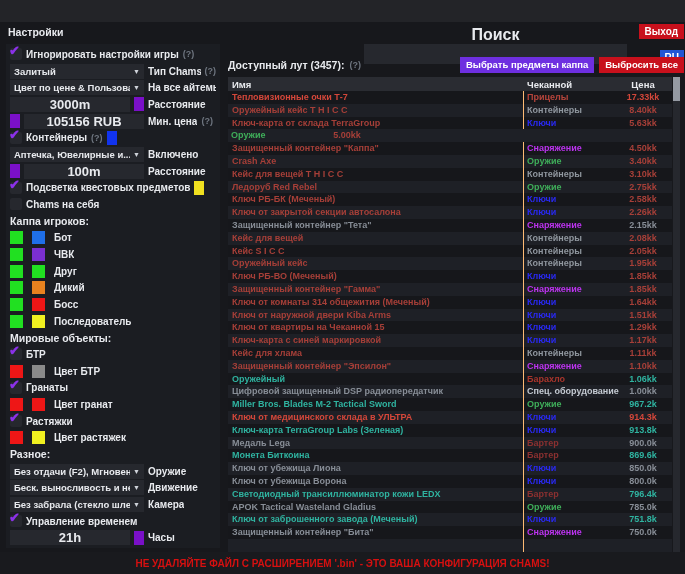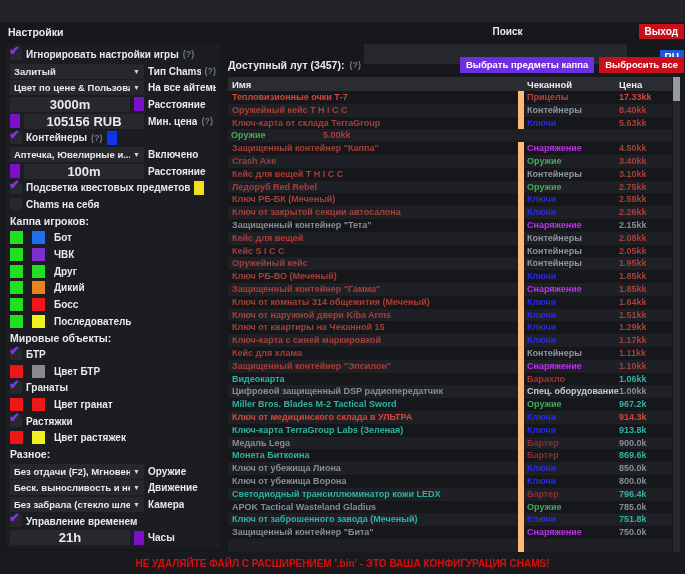--- a/index.html
+++ b/index.html
@@ -1,20 +1,20 @@
 <!DOCTYPE html>
 <html><head>
 <meta charset="utf-8">
 <style>
   html,body{margin:0;padding:0;background:#131418;}
   .screen{position:relative;width:685px;height:574px;background:#17181c;overflow:hidden;
           font-family:"Liberation Sans",sans-serif;font-weight:bold;color:#e8eaee;text-decoration:underline;}
   .top-strip{position:absolute;left:0;top:0;width:685px;height:22px;background:#232428;}
   .settings-title{position:absolute;left:8px;top:26px;font-size:10.5px;}
-  .search-label{position:absolute;left:376px;top:26px;width:263px;text-align:center;font-size:10px;}
+  .search-label{position:absolute;left:364px;top:26px;width:263px;text-align:center;font-size:16px;}
   .search-input{position:absolute;left:364px;top:44px;width:263px;height:20px;background:#26282e;
                 border:0;outline:none;color:#e8eaee;font-family:inherit;font-size:10px;padding:0 6px;box-sizing:border-box;}
   .exit-btn{position:absolute;right:1px;top:24px;background:#c8101c;color:#fff;font-size:10px;
             padding:2px 6px;cursor:pointer;}
   .lang-btn{position:absolute;right:1px;top:50px;background:#2156d4;color:#fff;font-size:10px;
             padding:2px 5px;cursor:pointer;}
   
   .sidebar{position:absolute;left:6px;top:44px;width:214px;height:504px;background:#1b1d22;
            display:flex;flex-direction:column;padding:2px 0;box-sizing:border-box;}
   .srow{height:16.8px;display:flex;align-items:center;padding:0 4px;gap:4px;font-size:10px;white-space:nowrap;overflow:hidden;}
@@ -35,23 +35,23 @@
   .loot-head{position:absolute;left:228px;top:56px;width:456px;height:17px;display:flex;align-items:center;gap:5px;font-size:10.5px;}
   .loot-btns{margin-left:auto;display:flex;gap:5px;padding-left:12px;}
   .btn{height:16px;line-height:16px;padding:0 6px;font-size:9.5px;color:#fff;cursor:pointer;}
   .kappa{background:#6e2fe0;}
   .drop{background:#c8101c;}
   .lt-header{position:absolute;left:228px;top:77px;width:444px;height:14px;background:#2a2c32;
              display:flex;align-items:center;font-size:9.5px;}
   .lt-body{position:absolute;left:228px;top:91px;width:444px;height:461px;overflow:hidden;}
   .lt-row{display:flex;height:12.8px;line-height:12.8px;font-size:9px;background:#16171b;cursor:pointer;}
   .lt-row.alt{background:#1e2026;}
-  .lt-name{flex:1;padding-left:4px;border-right:6px solid #fdba74;white-space:nowrap;overflow:hidden;}
+  .lt-name{flex:1;padding-left:4px;border-right:1px solid #fdba74;white-space:nowrap;overflow:hidden;}
   .lt-cat{width:92px;padding-left:3px;white-space:nowrap;overflow:hidden;}
-  .lt-price{width:48px;text-align:left;padding-right:5px;white-space:nowrap;}
+  .lt-price{width:48px;text-align:center;padding-right:5px;white-space:nowrap;}
   .lt-header .lt-name{border-right:none;color:#e8eaee;}
   .lt-header .lt-price{color:#e8eaee;}
   .scrollbar{position:absolute;left:673px;top:77px;width:7px;height:475px;background:#26282e;}
   .thumb{width:7px;height:24px;background:#959aa3;}
   .footer{position:absolute;left:0;top:552px;width:685px;height:22px;background:#191a1e;
           display:flex;align-items:center;justify-content:center;font-size:10px;color:#d61010;}
 </style>
 </head>
 <body>
 
@@ -360,21 +360,21 @@
         <span class="lt-name" style="color: rgb(166, 63, 56);">Кейс для хлама</span>
         <span class="lt-cat" style="color: rgb(143, 150, 158);">Контейнеры</span>
         <span class="lt-price" style="color: rgb(166, 63, 56);">1.11kk</span>
       </div>
       <div class="lt-row alt">
         <span class="lt-name" style="color: rgb(166, 63, 56);">Защищенный контейнер "Эпсилон"</span>
         <span class="lt-cat" style="color: rgb(187, 51, 238);">Снаряжение</span>
         <span class="lt-price" style="color: rgb(166, 63, 56);">1.10kk</span>
       </div>
       <div class="lt-row">
-        <span class="lt-name" style="color: rgb(47, 179, 160);">Видеокарта</span>
+        <span class="lt-name" style="color: rgb(47, 179, 160);">Оружейный</span>
         <span class="lt-cat" style="color: rgb(168, 53, 44);">Барахло</span>
         <span class="lt-price" style="color: rgb(47, 179, 160);">1.06kk</span>
       </div>
       <div class="lt-row alt">
         <span class="lt-name" style="color: rgb(135, 141, 150);">Цифровой защищенный DSP радиопередатчик</span>
         <span class="lt-cat" style="color: rgb(196, 202, 210);">Спец. оборудование</span>
         <span class="lt-price" style="color: rgb(135, 141, 150);">1.00kk</span>
       </div>
       <div class="lt-row">
         <span class="lt-name" style="color: rgb(47, 179, 160);">Miller Bros. Blades M-2 Tactical Sword</span>

